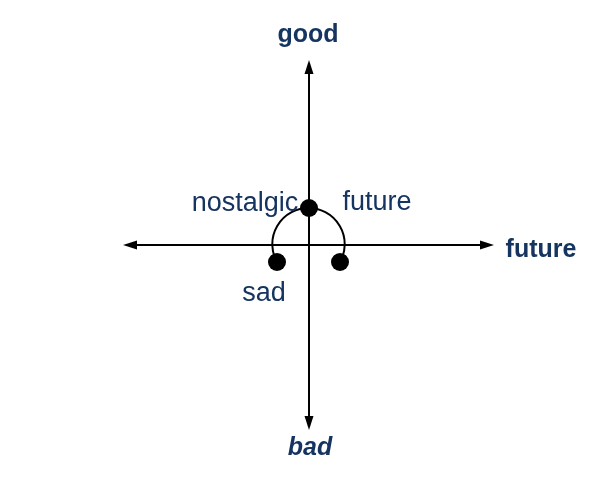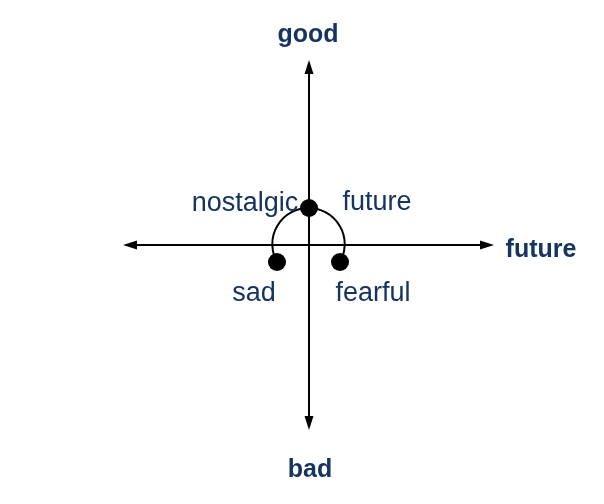--- a/index.html
+++ b/index.html
@@ -31,26 +31,26 @@
   .axis-label {
     font-size: 25px;
     font-weight: bold;
   }
   .point-label {
     font-size: 27px;
     font-weight: normal;
   }
   
   .pos-good    { left: 277px; top: 33px;  }
-  .pos-bad     { left: 279px; top: 468px; }
+  .pos-bad     { left: 279px; top: 446px; font-style: italic; }
   .pos-past    { left: 58px;  top: 248px; }
   .pos-future  { left: 510px; top: 248px; }
   .pos-nostalgic { left: 214px; top: 202px; }
   .pos-hopeful   { left: 346px; top: 201px; }
-  .pos-sad       { left: 223px; top: 292px; }
+  .pos-sad       { left: 233px; top: 292px; }
   .pos-fearful   { left: 342px; top: 292px; }
 </style>
 </head>
 <body>
 
 <div class="canvas">
 
   <svg width="604" height="504" viewBox="0 0 604 504">
 
     <line x1="278" y1="70" x2="278" y2="421" stroke="#000000" stroke-width="2"></line>
@@ -68,15 +68,14 @@
     <circle cx="309" cy="262" r="9" fill="#000000"></circle>
   </svg>
 
   <div class="label axis-label pos-good">good</div>
   <div class="label axis-label pos-bad">bad</div>
   <div class="label axis-label pos-future">future</div>
 
   <div class="label point-label pos-nostalgic">nostalgic</div>
   <div class="label point-label pos-hopeful">future</div>
   <div class="label point-label pos-sad">sad</div>
-  <div class="label point-label pos-fearful">fearful</div>
 
 </div>
 
 </body></html>

